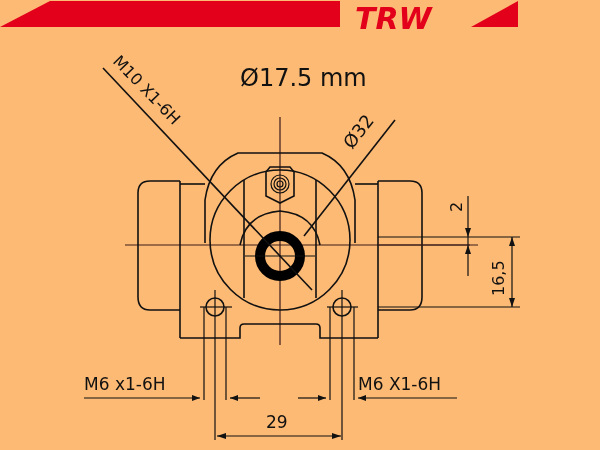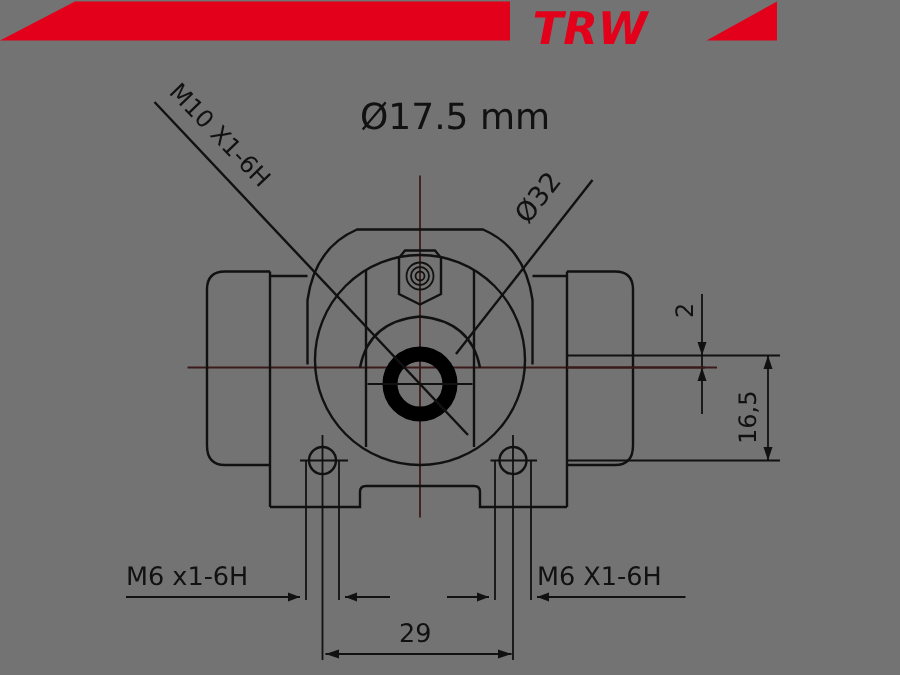--- a/index.html
+++ b/index.html
@@ -1,16 +1,16 @@
 <!DOCTYPE html>
 <html><head>
 <meta charset="utf-8">
 <style>
   html, body { margin: 0; padding: 0; background: #ffffff; }
-  #root { position: relative; width: 600px; height: 450px; overflow: hidden; background: #737373; }
+  #root { position: relative; width: 600px; height: 450px; overflow: hidden; background: #fdba74; }
   svg { position: absolute; left: 0; top: 0; }
   .ln { stroke: #111; stroke-width: 1.6; fill: none; }
   .thin { stroke: #111; stroke-width: 1.2; fill: none; }
   .ctr { stroke: #3a1a1a; stroke-width: 1.2; fill: none; }
   .lbl { font-family: "DejaVu Sans", sans-serif; fill: #111; }
 </style>
 </head>
 <body>
 
 <div id="root">

